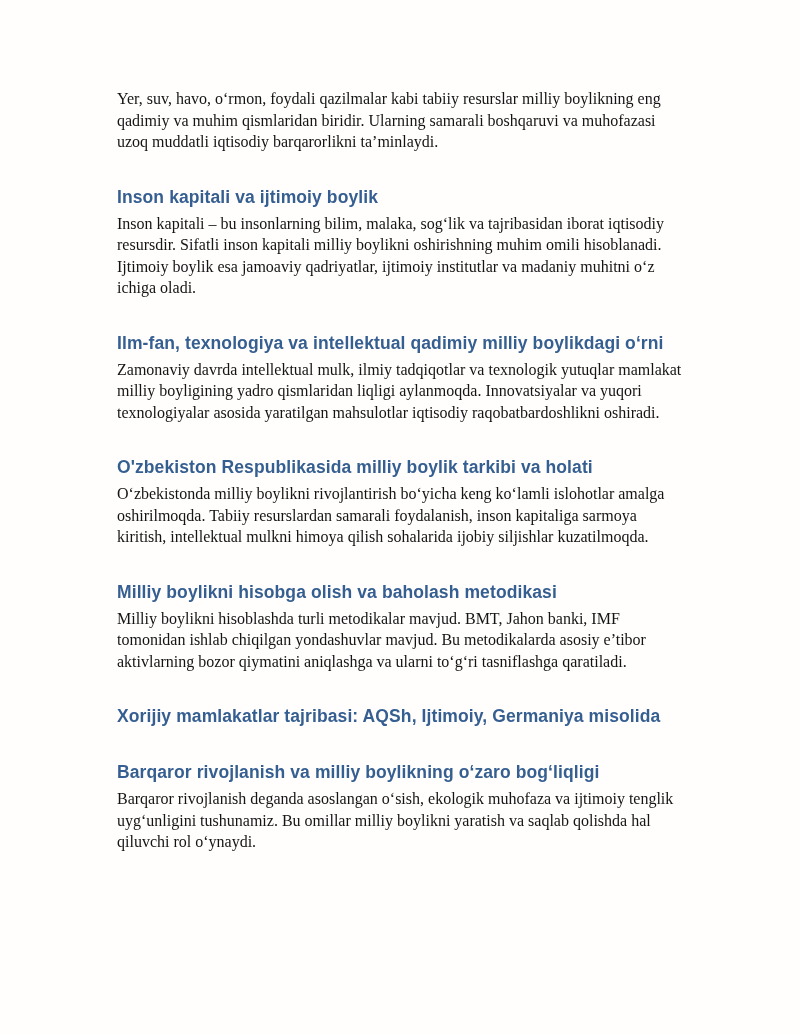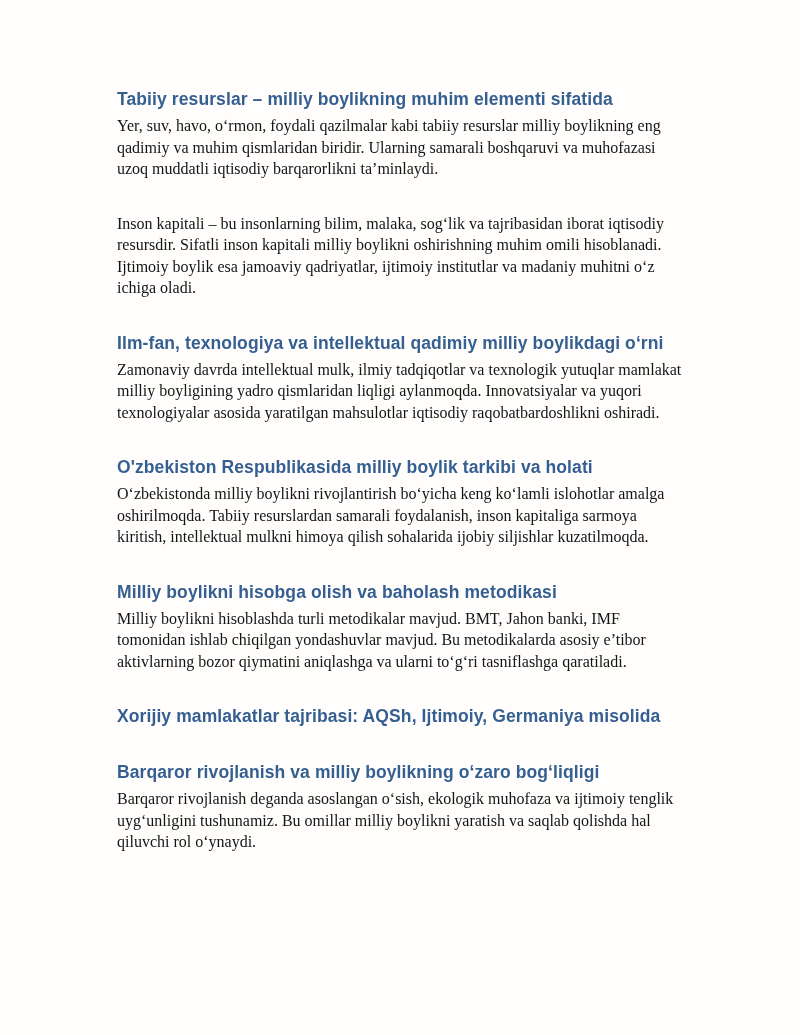--- a/index.html
+++ b/index.html
@@ -37,25 +37,25 @@
     color: #141414;
     text-align: left;
   }
 </style>
 </head>
 <body>
 
 <div class="page">
 
   <div class="doc-section">
-    <h2>Tabiiy resurslar – milliy boylikning muhim elementi sifatida</h2>
     <p>Yer, suv, havo, o‘rmon, foydali qazilmalar kabi tabiiy resurslar milliy boylikning eng qadimiy va muhim qismlaridan biridir. Ularning samarali boshqaruvi va muhofazasi uzoq muddatli iqtisodiy barqarorlikni ta’minlaydi.</p>
   </div>
 
   <div class="doc-section">
+    <h2>Inson kapitali va ijtimoiy boylik</h2>
     <p>Inson kapitali – bu insonlarning bilim, malaka, sog‘lik va tajribasidan iborat iqtisodiy resursdir. Sifatli inson kapitali milliy boylikni oshirishning muhim omili hisoblanadi. Ijtimoiy boylik esa jamoaviy qadriyatlar, ijtimoiy institutlar va madaniy muhitni o‘z ichiga oladi.</p>
   </div>
 
   <div class="doc-section">
     <h2>Ilm-fan, texnologiya va intellektual qadimiy milliy boylikdagi o‘rni</h2>
     <p>Zamonaviy davrda intellektual mulk, ilmiy tadqiqotlar va texnologik yutuqlar mamlakat milliy boyligining yadro qismlaridan liqligi aylanmoqda. Innovatsiyalar va yuqori texnologiyalar asosida yaratilgan mahsulotlar iqtisodiy raqobatbardoshlikni oshiradi.</p>
   </div>
 
   <div class="doc-section">
     <h2>O'zbekiston Respublikasida milliy boylik tarkibi va holati</h2>

